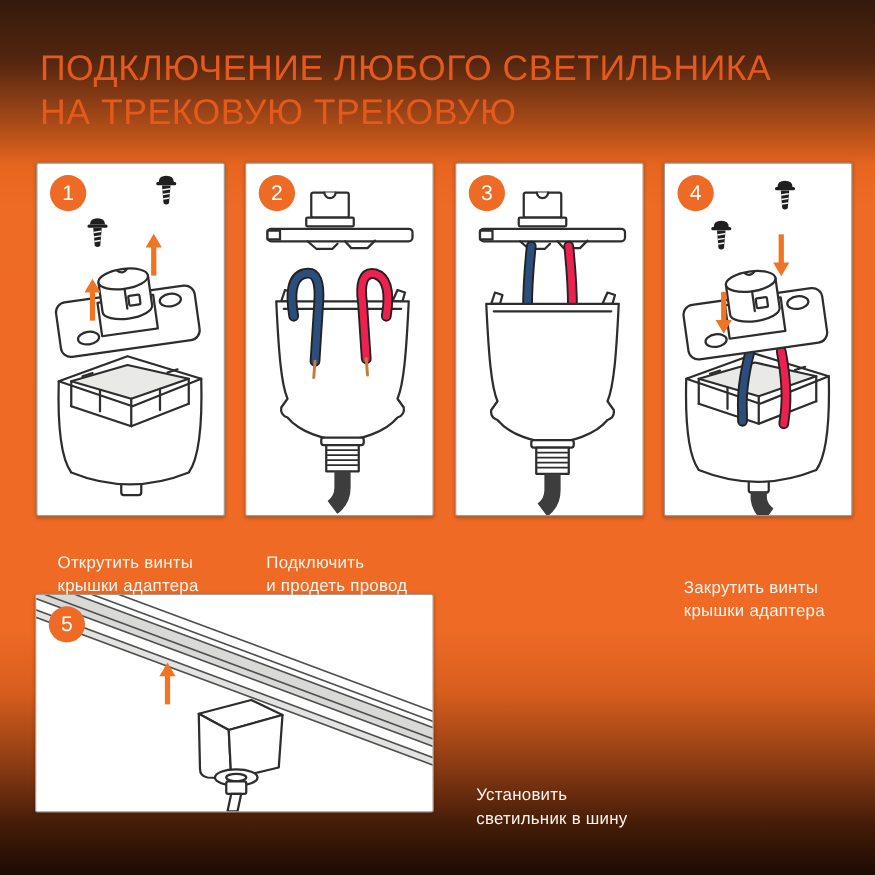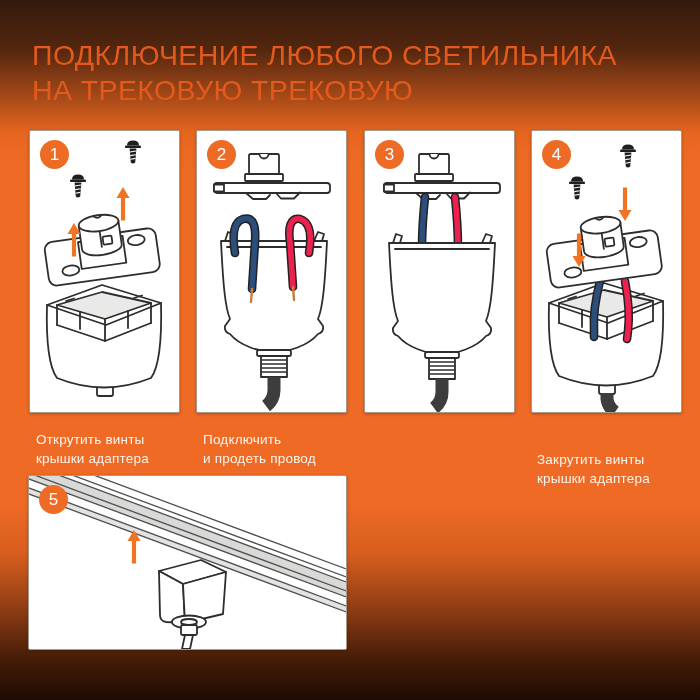--- a/index.html
+++ b/index.html
@@ -30,21 +30,21 @@
   .p3{left:364px;top:130px;width:149px;height:281px;}
   .p4{left:531px;top:130px;width:149px;height:281px;}
   .p5{left:28px;top:475px;width:317px;height:173px;}
   .badge{
     position:absolute;left:10px;top:9px;width:29px;height:29px;border-radius:50%;
     background:var(--badge,#ed6b25);color:#fff;font-size:17px;
     display:flex;align-items:center;justify-content:center;
   }
   .illu{position:absolute;left:0;top:0;width:100%;height:100%;}
   p.caption{
-    position:absolute;margin:6px;color:var(--caption-color,#fdf4ed);
+    position:absolute;margin:16px;color:var(--caption-color,#fdf4ed);
     font-size:13.5px;line-height:19px;letter-spacing:.2px;
   }
   .c1{left:30px;top:424px;} .c2{left:197px;top:424px;}
   .c3{left:364px;top:424px;} .c4{left:531px;top:444px;}
   .c5{left:365px;top:610px;}
   .ln{fill:#fff;stroke:var(--line-art,#2d2d2d);stroke-width:1.8;stroke-linejoin:round;stroke-linecap:round;}
   .nofill{fill:none;}
   .wire-o{fill:none;stroke:#222;stroke-width:8.6;stroke-linecap:round;}
   .wire-b{fill:none;stroke:var(--wire-blue,#2c4e7d);stroke-width:5.6;stroke-linecap:round;}
   .wire-r{fill:none;stroke:var(--wire-red,#ec2150);stroke-width:5.6;stroke-linecap:round;}
@@ -215,14 +215,15 @@
         <rect x="152" y="149" width="16" height="10" rx="1.5"></rect>
         <path d="M156,159 L164,159 L161,173 L153,173 Z"></path>
       </g>
     </svg>
     <span class="badge">5</span>
   </figure>
 
   <p class="caption c1"><span>Открутить винты</span><br><span>крышки адаптера</span></p>
   <p class="caption c2"><span>Подключить</span><br><span>и продеть провод</span></p>
   <p class="caption c4"><span>Закрутить винты</span><br><span>крышки адаптера</span></p>
+  <p class="caption c5"><span>Установить</span><br><span>светильник в шину</span></p>
 
 </div>
 
 </body></html>

